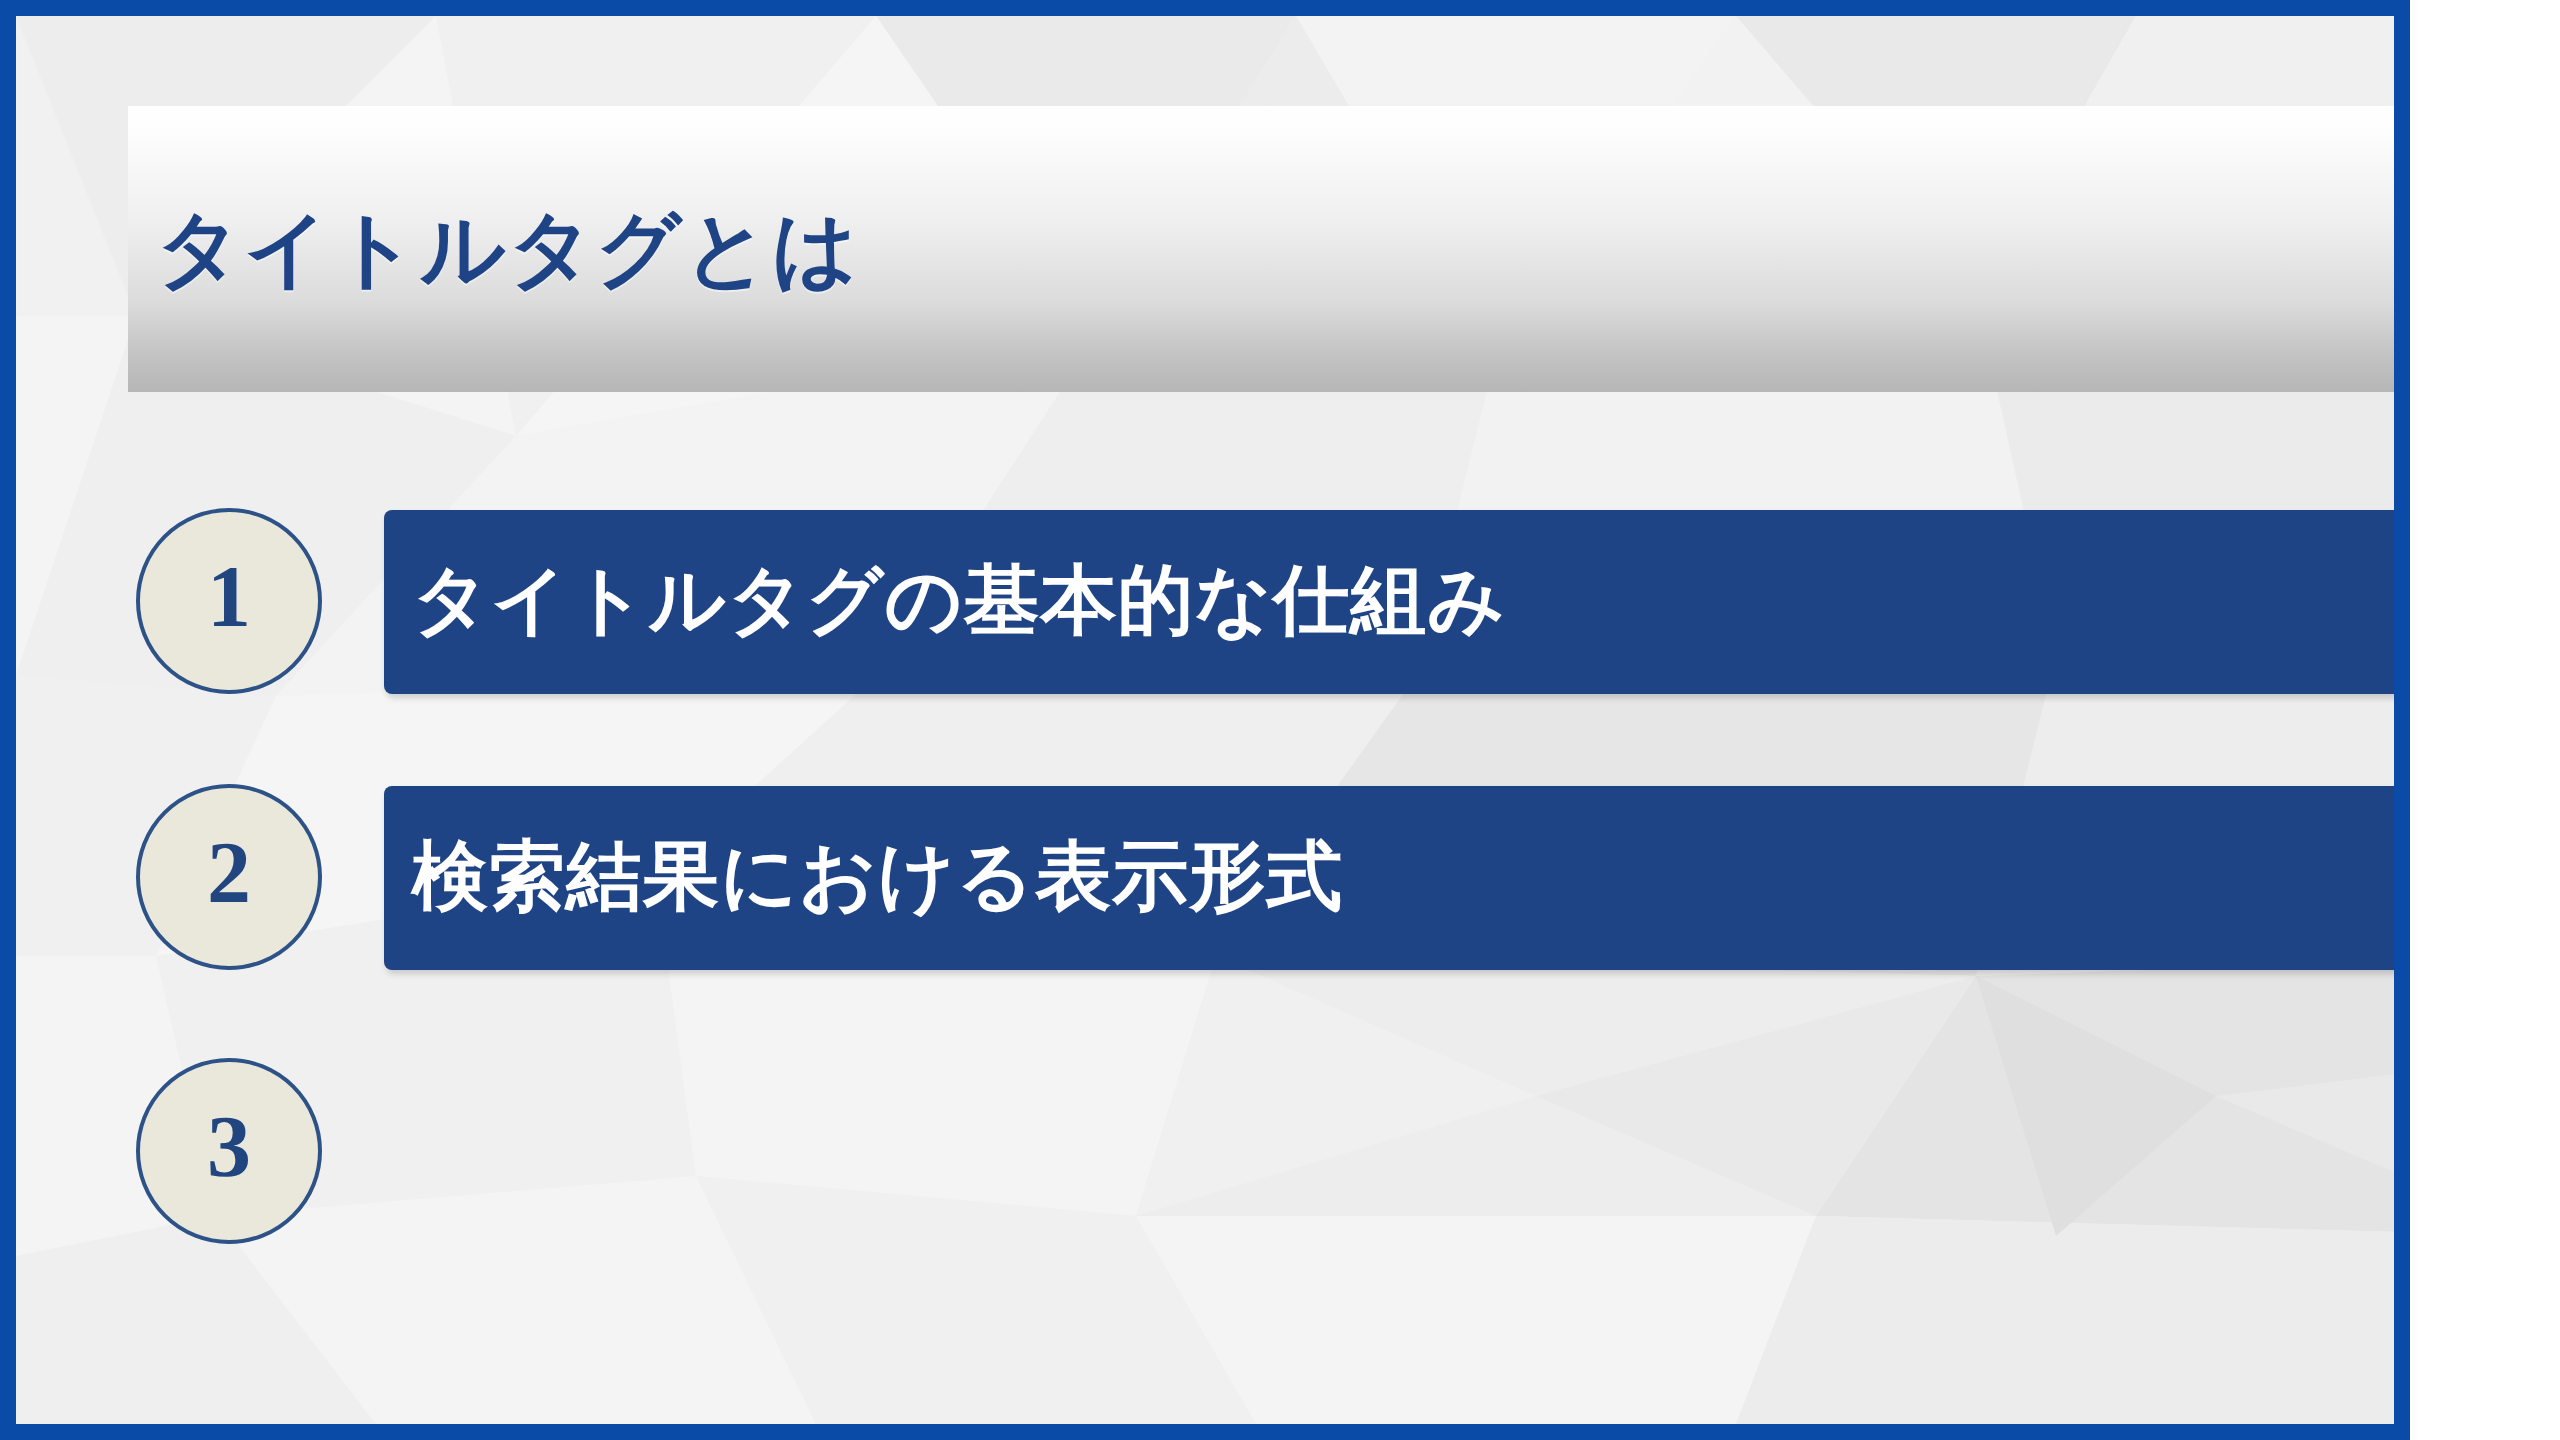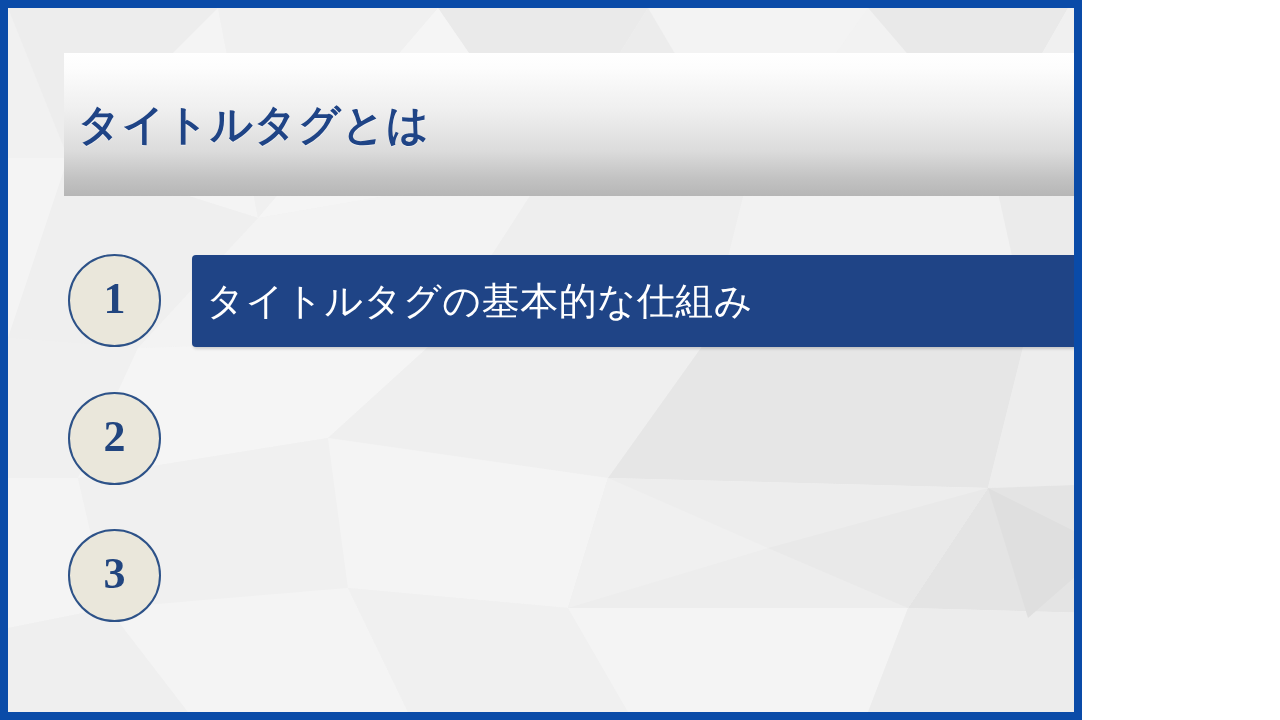--- a/index.html
+++ b/index.html
@@ -6,21 +6,21 @@
     margin: 0;
     padding: 0;
     background: #ffffff;
   }
   body {
     font-family: "Liberation Sans", "DejaVu Sans", sans-serif;
   }
 
   #slide {
     position: relative;
-    width: 1082px;
+    width: 1205px;
     height: 720px;
     overflow: hidden;
     background: #0a4ba8;
     box-sizing: border-box;
   }
 
   
   .frame-border {
     position: absolute;
     background: #0a4ba8;
@@ -131,21 +131,21 @@
     border-radius: 4px;
     box-shadow: 1px 2px 3px rgba(0,0,0,0.16);
     display: flex;
     align-items: center;
     box-sizing: border-box;
   }
   .row-label {
     margin-left: 14px;
     color: #ffffff;
     font-size: 38px;
-    font-weight: normal;
+    font-weight: bold;
     line-height: 1;
     letter-spacing: 0.5px;
     white-space: nowrap;
   }
 </style>
 </head>
 <body>
 
 <div id="slide">
 
@@ -202,20 +202,23 @@
       </div>
       <div class="row-bar">
         <div class="row-label">タイトルタグの基本的な仕組み</div>
       </div>
     </div>
 
     <div class="row row-2">
       <div class="num-circle">
         <span>2</span>
       </div>
+      <div class="row-bar">
+        <div class="row-label">検索結果における表示形式</div>
+      </div>
     </div>
 
     <div class="row row-3">
       <div class="num-circle">
         <span>3</span>
       </div>
     </div>
 
   </div>
 

